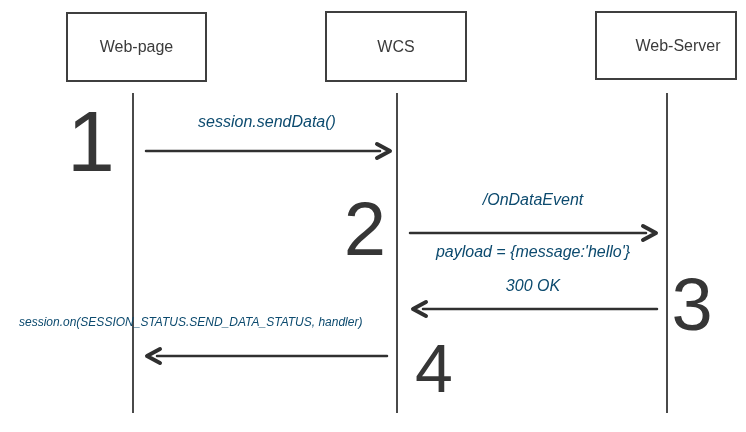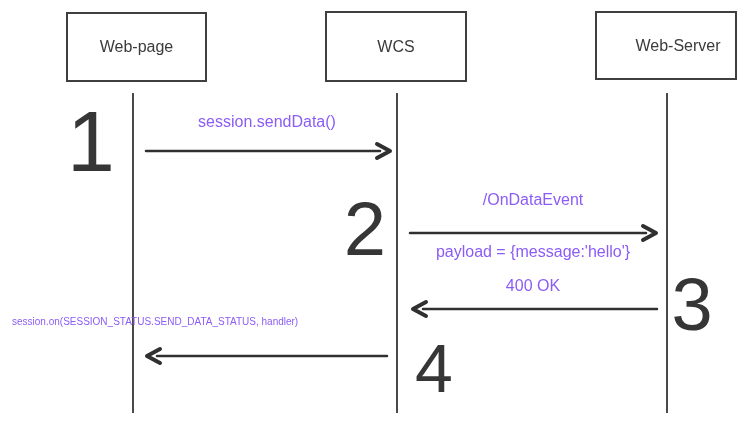--- a/index.html
+++ b/index.html
@@ -41,30 +41,31 @@
   .arrows-layer {
     position: absolute;
     left: 0; top: 0;
     width: 746px; height: 432px;
     pointer-events: none;
   }
 
   .msg-label {
     position: absolute;
     font-size: 16px;
-    color: #8b5cf6;
+    color: #0c4a6e;
     white-space: nowrap;
     line-height: 20px;
+    font-style: italic;
   }
   .center { text-align: center; }
   .lbl-1     { left: 147px; width: 240px; top: 112px; }
   .lbl-2     { left: 410px; width: 246px; top: 190px; }
   .sub-2     { left: 410px; width: 246px; top: 242px; }
   .lbl-3     { left: 410px; width: 246px; top: 276px; }
-  .lbl-4     { left: 12px;   top: 312px; font-size: 10px; }
+  .lbl-4     { left: 19px;   top: 312px; font-size: 12px; }
   .sub-4     { left: 147px; width: 240px; top: 370px; }
 
   .step-num {
     position: absolute;
     display: flex;
     align-items: center;
     justify-content: center;
     line-height: 1;
     color: #363636;
   }
@@ -107,21 +108,21 @@
     </g>
     <g stroke="#303030" fill="none" stroke-linecap="round" stroke-linejoin="round">
       <line x1="387" y1="356" x2="157" y2="356" stroke-width="2.5"></line>
       <path d="M160 349 L147 356 L160 363" stroke-width="4"></path>
     </g>
   </svg>
 
   <div class="msg-label center lbl-1">session.sendData()</div>
   <div class="msg-label center sub-2">payload = {message:'hello'}</div>
   <div class="msg-label center lbl-2">/OnDataEvent</div>
-  <div class="msg-label center lbl-3">400 OK</div>
+  <div class="msg-label center lbl-3">300 OK</div>
   <div class="msg-label lbl-4">session.on(SESSION_STATUS.SEND_DATA_STATUS, handler)</div>
 
   <div class="step-num step-1">1</div>
   <div class="step-num step-2">2</div>
   <div class="step-num step-3">3</div>
   <div class="step-num step-4">4</div>
 
 </div>
 
 </body></html>

